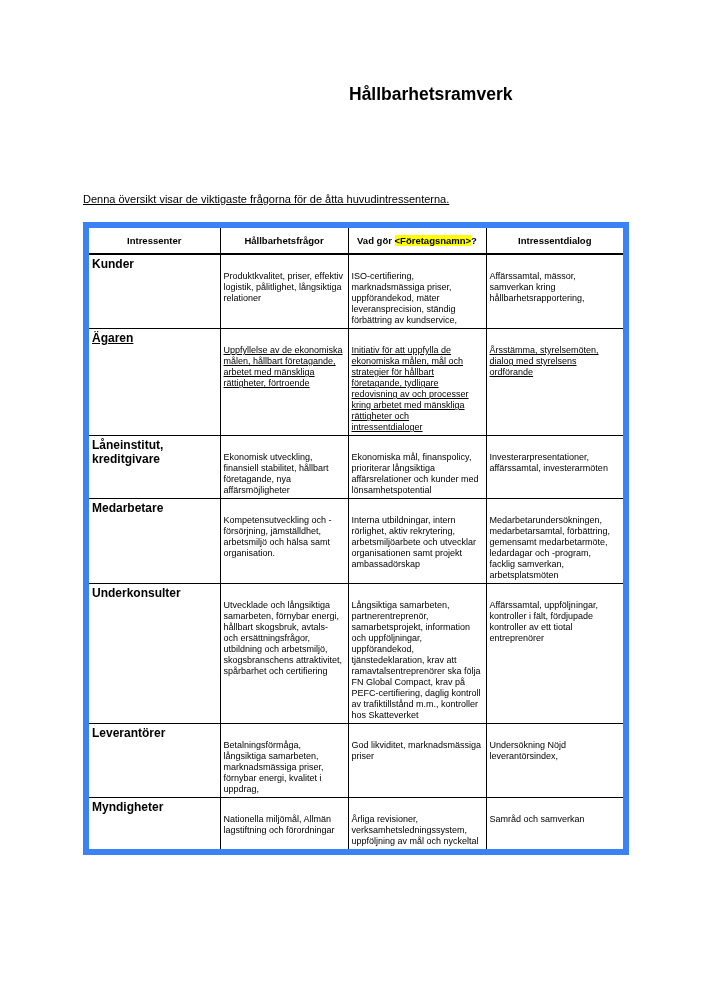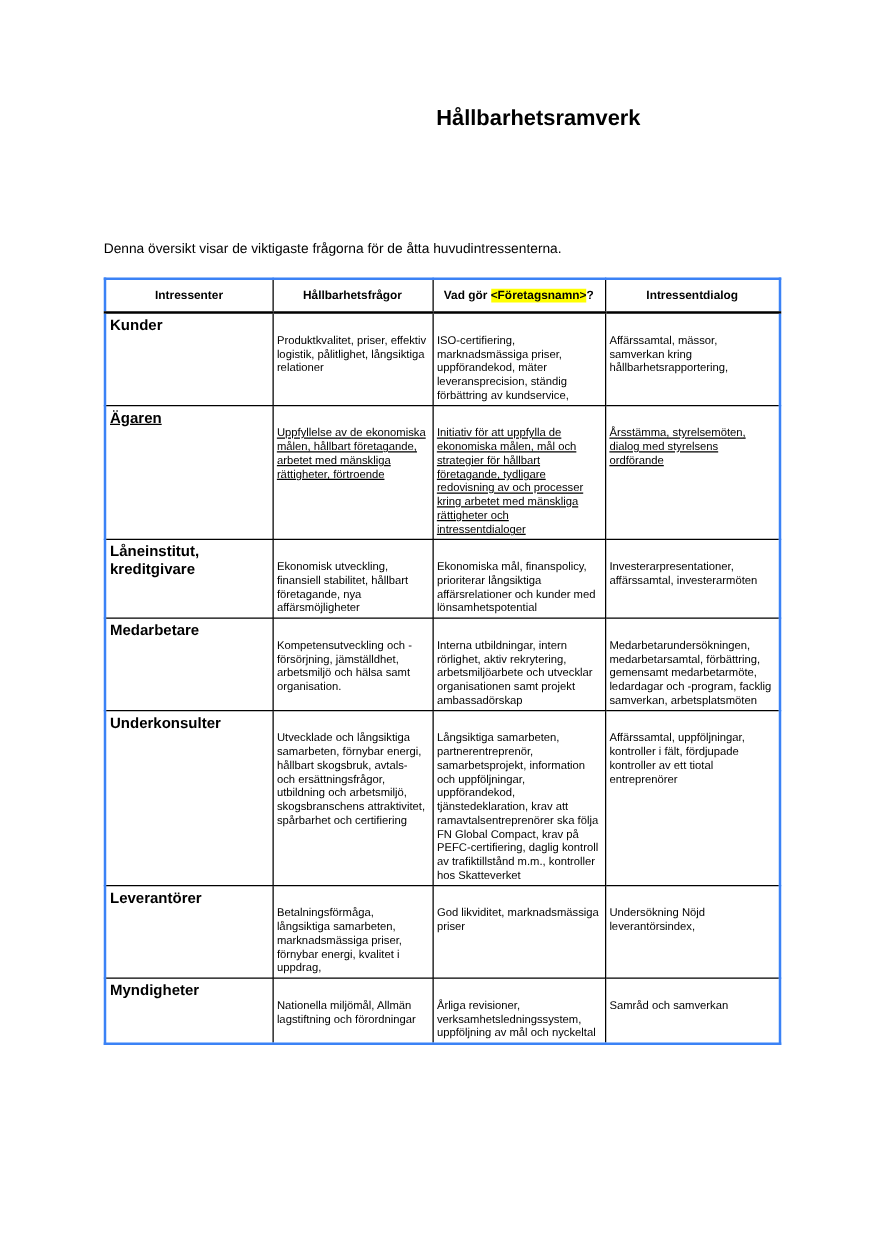--- a/index.html
+++ b/index.html
@@ -27,29 +27,30 @@
     font-size: 17.5px;
     font-weight: bold;
     white-space: nowrap;
   }
   .intro {
     position: absolute;
     top: 193px;
     left: 83px;
     font-size: 11px;
     white-space: nowrap;
+    text-decoration: underline;
   }
   table.stakeholders {
     position: absolute;
     top: 222px;
     left: 83px;
     width: 540px;
     border-collapse: collapse;
     table-layout: fixed;
-    border: 2px solid #3b82f6;
+    border: 6px solid #3b82f6;
   }
   table.stakeholders th,
   table.stakeholders td {
     border: 1px solid #000000;
     overflow: hidden;
   }
   table.stakeholders th {
     border-bottom: 2px solid #000000;
     font-size: 9.5px;
     font-weight: bold;

